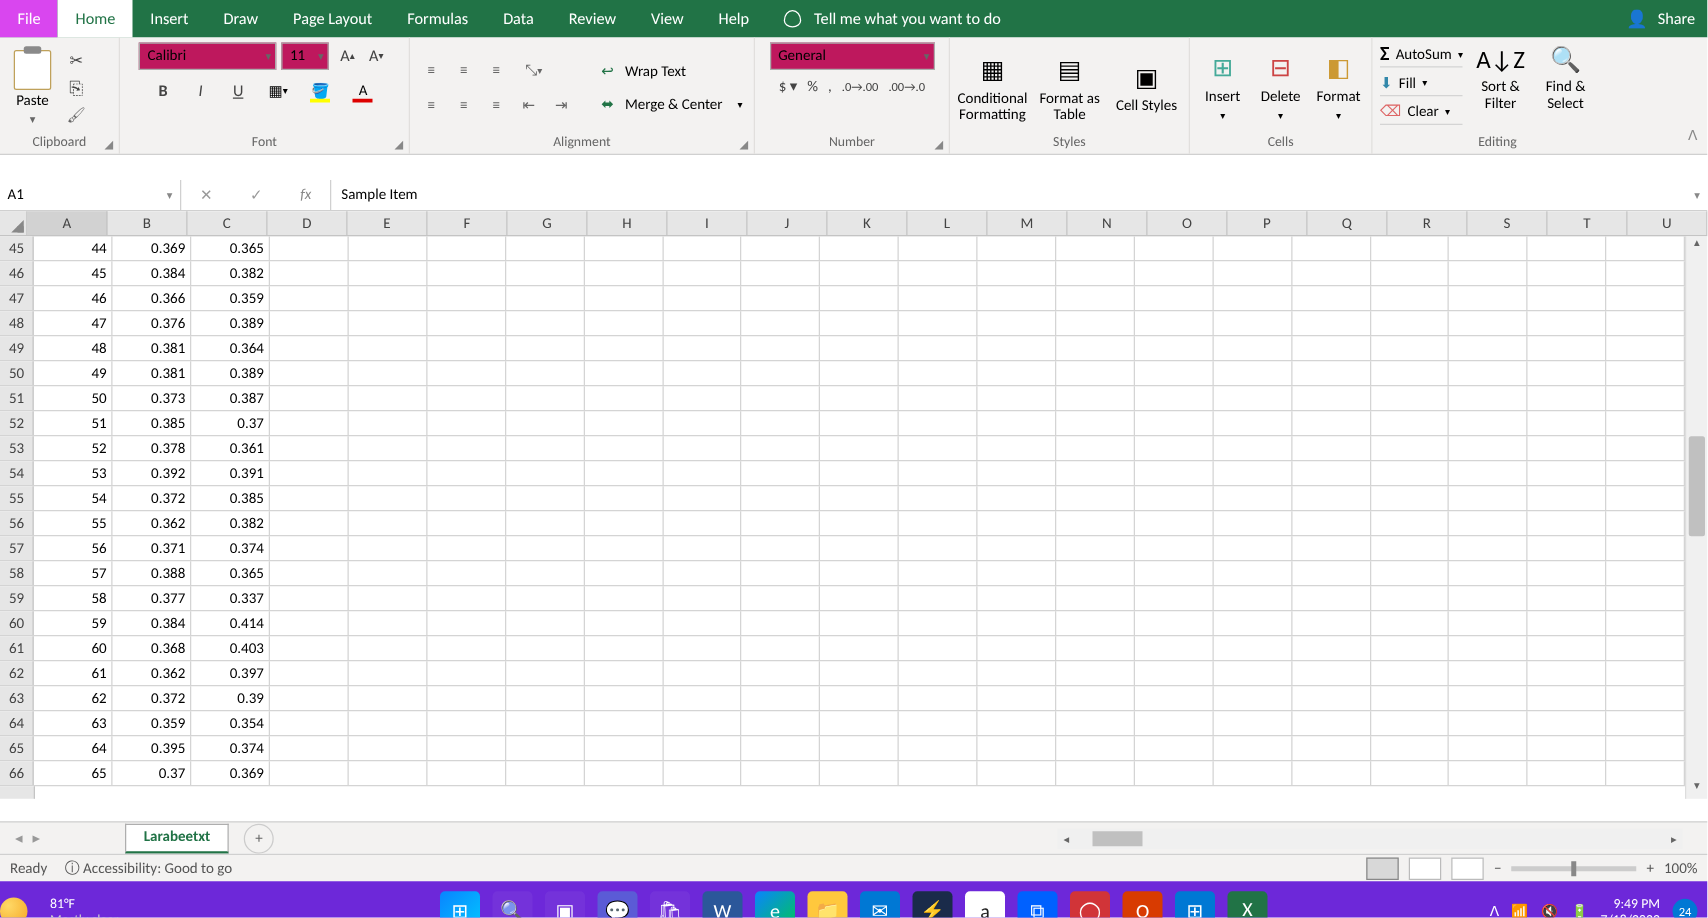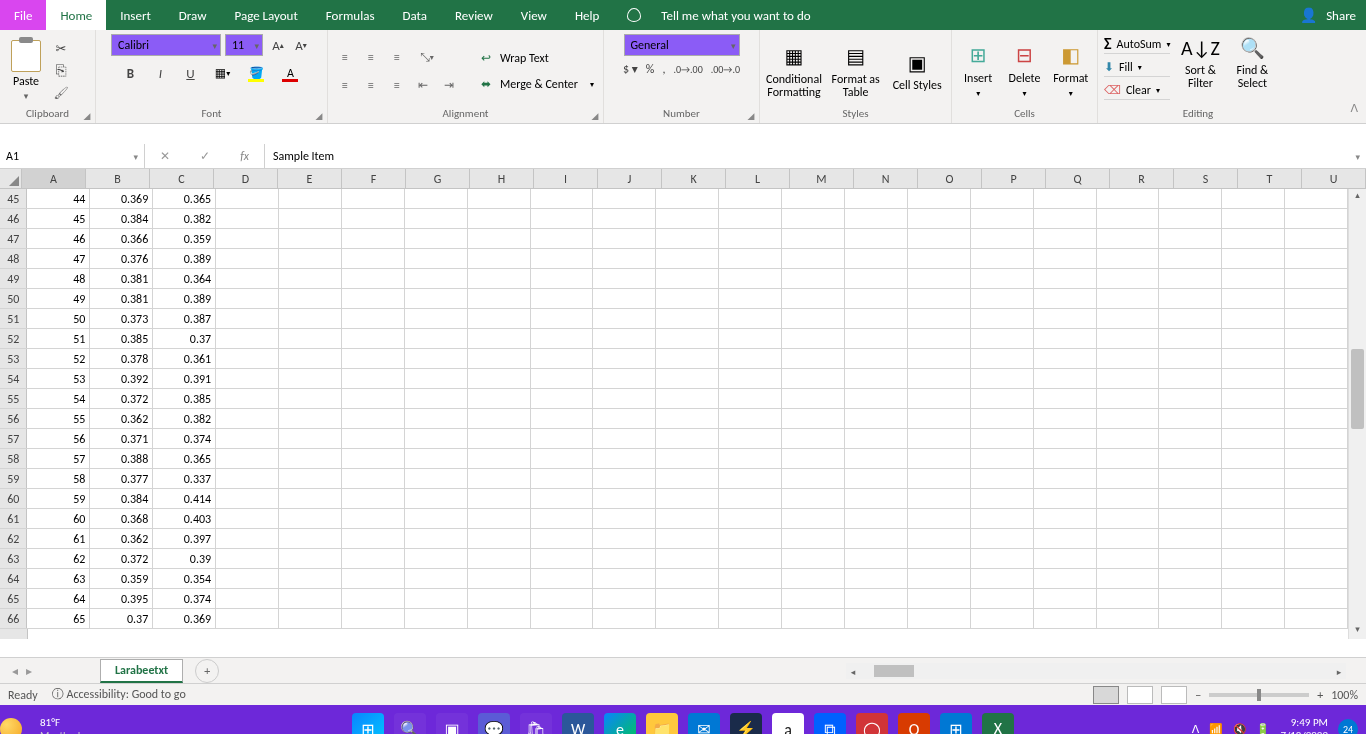--- a/index.html
+++ b/index.html
@@ -4,21 +4,21 @@
 <style>
 * { box-sizing: border-box; margin: 0; padding: 0; font-family: "Segoe UI", Calibri, sans-serif; }
 body { width: 1366px; height: 734px; overflow: hidden; background: #fff; user-select: none; font-size: 12px; }
 
 
 .tabs-bar { height: 30px; background: #217346; display: flex; align-items: stretch; color: #fff; position: relative; }
 .tab { padding: 0 14px; display: flex; align-items: center; font-size: 13px; cursor: pointer; }
 .tab.active { background: #fff; color: #217346; }
 .tab.file { background: #d946ef; }
 .tabs-right { position: absolute; right: 10px; top: 0; height: 30px; display: flex; align-items: center; gap: 8px; color: #fff; font-size: 13px; }
-.tellme { display: flex; align-items: center; gap: 20px; margin-left: 14px; font-size: 13px; }
+.tellme { display: flex; align-items: center; gap: 10px; margin-left: 14px; font-size: 13px; }
 .lightbulb { width: 14px; height: 14px; border: 1.2px solid #fff; border-radius: 50% 50% 50% 50% / 60% 60% 40% 40%; position: relative; }
 
 
 .ribbon { height: 94px; background: #f3f2f1; border-bottom: 1px solid #d0d0d0; display: flex; position: relative; }
 .group { border-right: 1px solid #e1dfdd; padding: 4px 6px 2px; display: flex; flex-direction: column; justify-content: space-between; position: relative; }
 .group-label { font-size: 11px; color: #666; text-align: center; height: 14px; line-height: 14px; }
 .group-body { flex: 1; display: flex; align-items: center; }
 .launcher { position: absolute; right: 2px; bottom: 2px; width: 12px; height: 12px; color: #888; font-size: 9px; display: flex; align-items: center; justify-content: center; }
 
 
@@ -28,21 +28,21 @@
 .paste-icon::before { content:""; position:absolute; top:-4px; left:7px; width:14px; height:6px; background:#8a8a8a; border-radius:2px;}
 .mini-stack { display: flex; flex-direction: column; gap: 4px; }
 .mini { width: 22px; height: 18px; display:flex; align-items:center; justify-content:center; color:#666; }
 .cut::before{content:"✂";color:#444;font-size:13px;}
 .copy::before{content:"⎘";color:#444;font-size:14px;}
 .painter::before{content:"🖌";font-size:12px;}
 
 
 .font-body { display: flex; flex-direction: column; gap: 6px; }
 .font-row { display: flex; gap: 4px; align-items: center; }
-.combo { height: 22px; border: 1px solid #ababab; background:#8b5cf6; display:flex; align-items:center; padding:0 12px 0 6px; font-size:12px; position:relative; }
+.combo { height: 22px; border: 1px solid #ababab; background:#be185d; display:flex; align-items:center; padding:0 12px 0 6px; font-size:12px; position:relative; }
 .combo::after{content:"▾"; position:absolute; right:3px; font-size:9px; color:#666;}
 .combo.font-name{width:110px;}
 .combo.font-size{width:38px;}
 .twin{display:flex;gap:1px;}
 .ab{width:22px;height:22px;display:flex;align-items:center;justify-content:center;font-size:13px;color:#444;}
 .biusrow{display:flex;gap:8px;align-items:center;}
 .biusrow .b{font-weight:bold;} .biusrow .i{font-style:italic;} .biusrow .u{text-decoration:underline;}
 .borderbtn,.fillbtn,.colorbtn{width:26px;height:22px;display:flex;align-items:center;justify-content:center;position:relative;}
 .fillbtn::after{content:"";position:absolute;bottom:2px;left:4px;width:16px;height:3px;background:#ffff00;}
 .colorbtn::after{content:"";position:absolute;bottom:2px;left:4px;width:16px;height:3px;background:#d00;}
@@ -50,21 +50,21 @@
 
 .align-body{display:flex;flex-direction:column;gap:6px;}
 .alignrow{display:flex;gap:4px;}
 .albtn{width:22px;height:22px;display:flex;align-items:center;justify-content:center;color:#666;}
 .wrap-merge{display:flex;flex-direction:column;gap:4px;margin-left:10px;}
 .wm{height:22px;display:flex;align-items:center;gap:6px;font-size:12px;}
 .wm .ic{width:16px;height:16px;display:flex;align-items:center;justify-content:center;color:#217346;}
 
 
 .number-body{display:flex;flex-direction:column;gap:6px;}
-.combo.numfmt{width:116px;}
+.combo.numfmt{width:132px;}
 .numrow{display:flex;gap:8px;align-items:center;color:#444;}
 
 
 .styles-body{display:flex;gap:6px;}
 .bigbtn{width:60px;display:flex;flex-direction:column;align-items:center;font-size:12px;text-align:center;line-height:13px;gap:2px;}
 .bigbtn .ic{width:28px;height:28px;display:flex;align-items:center;justify-content:center;font-size:20px;}
 
 
 .cells-body{display:flex;gap:6px;}
 

